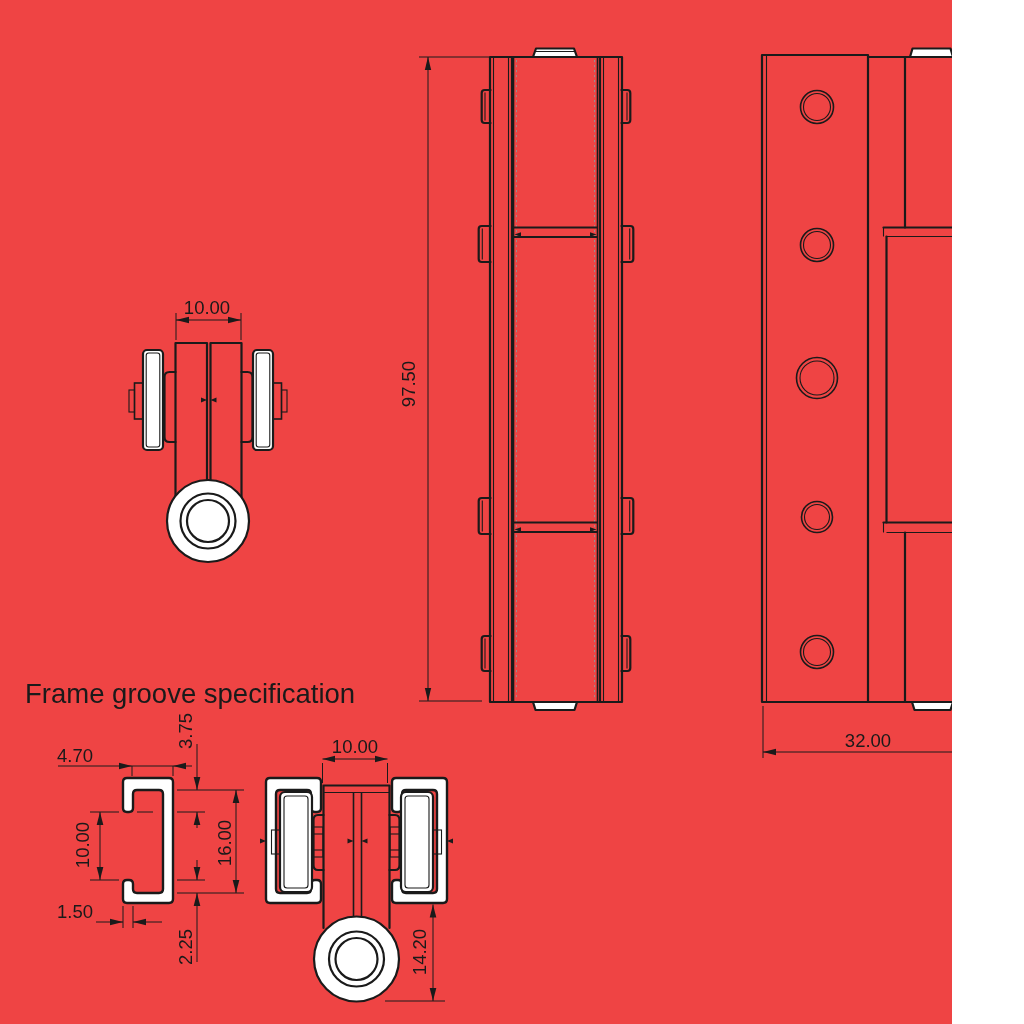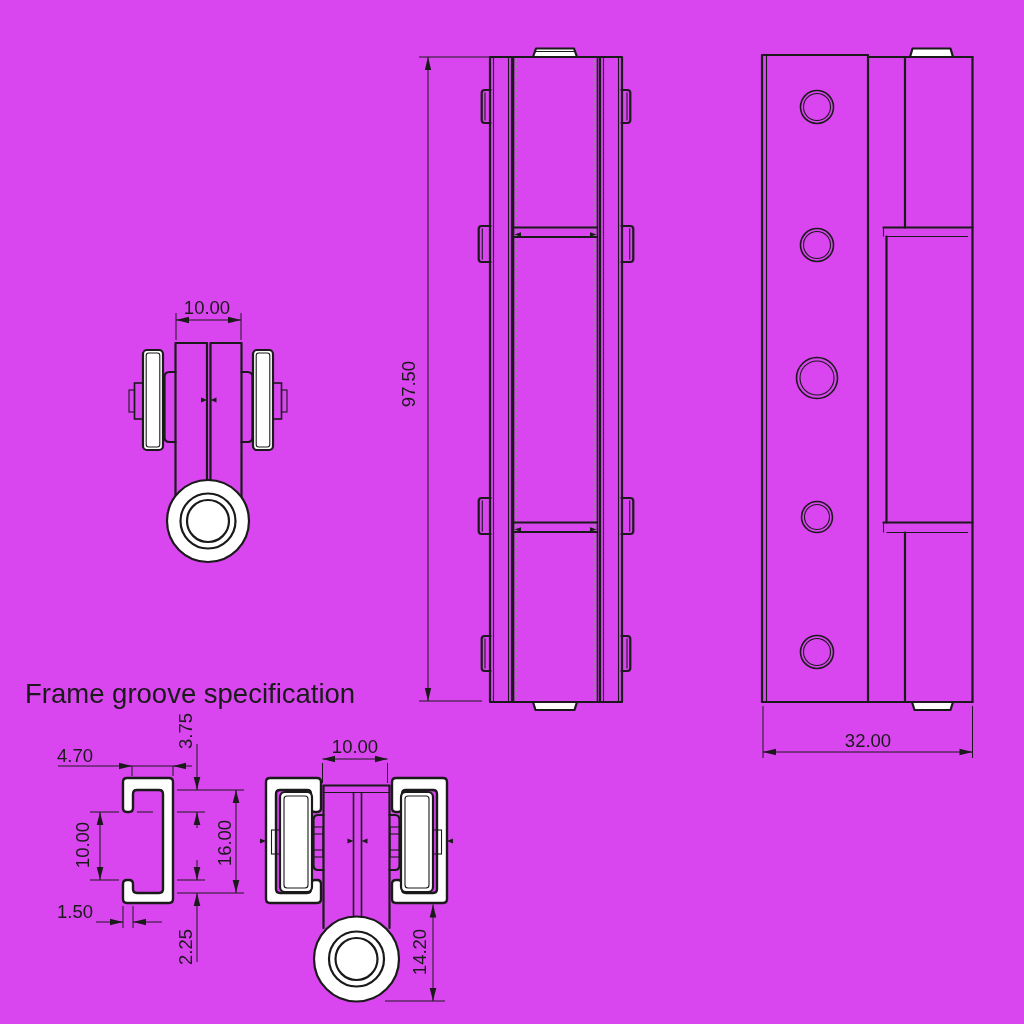--- a/index.html
+++ b/index.html
@@ -1,16 +1,16 @@
 <!DOCTYPE html>
 <html><head>
 <meta charset="utf-8">
 <style>
   html,body{margin:0;padding:0;background:#ffffff;}
-  .stage{position:relative;width:1024px;height:1024px;background:#d946ef;overflow:hidden;
+  .stage{position:relative;width:952px;height:1024px;background:#ef4444;overflow:hidden;
          font-family:"Liberation Sans", sans-serif;}
   svg{display:block;}
   .outline{fill:none;stroke:#1a1a1a;stroke-width:2.2;stroke-linejoin:round;stroke-linecap:round;}
   .profile{fill:#ffffff;stroke:#1a1a1a;stroke-width:2.4;stroke-linejoin:round;}
   .wfill{fill:#ffffff;}
   .nofill{fill:none;}
   .thin{fill:none;stroke:#1a1a1a;stroke-width:1.1;}
   .med{fill:none;stroke:#1a1a1a;stroke-width:1.6;}
   .band{fill:none;stroke:#1a1a1a;stroke-width:1.8;}
   .dim{fill:none;stroke:#1a1a1a;stroke-width:1;}

